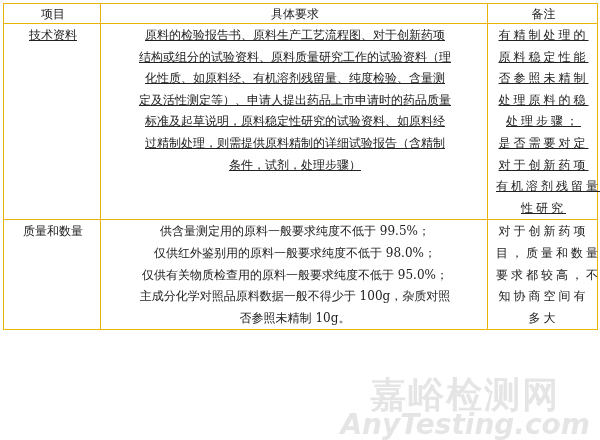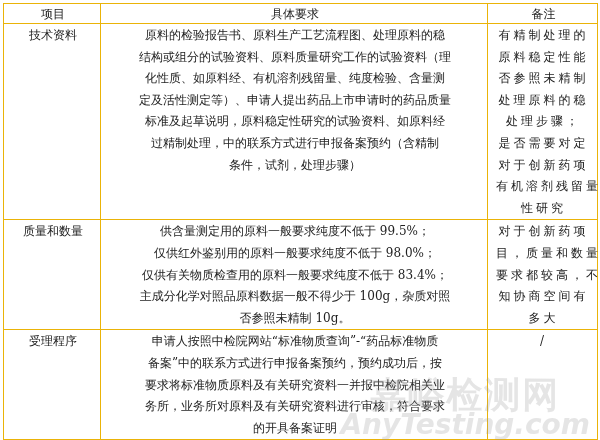--- a/index.html
+++ b/index.html
@@ -6,21 +6,21 @@
     body { width: 600px; height: 440px; position: relative; overflow: hidden;
            font-family: "DejaVu Serif", "Liberation Serif", serif; color: #222; }
     table.req { position: absolute; left: 3px; top: 3px; border-collapse: collapse;
                 width: 594px; table-layout: fixed; }
     table.req td { border: 1px solid #eab308; vertical-align: top; padding: 1px 6px 0 8px;
                    font-size: 12px; line-height: 21.6px; text-align: center; }
     col.c1 { width: 97px; }
     col.c2 { width: 387px; }
     col.c3 { width: 110px; }
     tr.head td { height: 18px; line-height: 18px; }
-    tr.r1 td { height: 194px; }
+    tr.r1 td { height: 194px; text-decoration: underline; }
     tr.r2 td { height: 107px; }
     tr.r3 td { height: 108px; }
     .line { display: block; white-space: nowrap; }
     .note .line { letter-spacing: 3px; }
     .watermark { position: absolute; right: 10px; bottom: 4px; text-align: center;
                  pointer-events: none; }
     .wm-cn { font-family: "DejaVu Sans", sans-serif; font-size: 36px; font-weight: bold;
              color: rgba(150,150,150,0.25); letter-spacing: 2px; line-height: 38px; margin-top: 12px; }
     .wm-en { font-family: "DejaVu Sans", sans-serif; font-size: 28px; font-style: italic;
              font-weight: bold; color: rgba(150,150,150,0.25); line-height: 22px; }
@@ -36,69 +36,56 @@
     </colgroup>
   <tbody>
       <tr class="head">
     <td>项目</td>
     <td>具体要求</td>
     <td>备注</td>
   </tr>
   <tr class="r1">
     <td>技术资料</td>
     <td>
-      <span class="line">原料的检验报告书、原料生产工艺流程图、处理原料的稳</span>
+      <span class="line">原料的检验报告书、原料生产工艺流程图、对于创新药项</span>
       <span class="line">结构或组分的试验资料、原料质量研究工作的试验资料（理</span>
       <span class="line">化性质、如原料经、有机溶剂残留量、纯度检验、含量测</span>
       <span class="line">定及活性测定等）、申请人提出药品上市申请时的药品质量</span>
       <span class="line">标准及起草说明，原料稳定性研究的试验资料、如原料经</span>
-      <span class="line">过精制处理，中的联系方式进行申报备案预约（含精制</span>
+      <span class="line">过精制处理，则需提供原料精制的详细试验报告（含精制</span>
       <span class="line">条件，试剂，处理步骤）</span>
     </td>
     <td class="note">
       <span class="line">有精制处理的</span>
       <span class="line">原料稳定性能</span>
       <span class="line">否参照未精制</span>
       <span class="line">处理原料的稳</span>
       <span class="line">处理步骤；</span>
       <span class="line">是否需要对定</span>
       <span class="line">对于创新药项</span>
       <span class="line">有机溶剂残留量</span>
       <span class="line">性研究</span>
     </td>
   </tr>
   <tr class="r2">
     <td>质量和数量</td>
     <td>
       <span class="line">供含量测定用的原料一般要求纯度不低于 99.5%；</span>
       <span class="line">仅供红外鉴别用的原料一般要求纯度不低于 98.0%；</span>
-      <span class="line">仅供有关物质检查用的原料一般要求纯度不低于 83.4%；</span>
+      <span class="line">仅供有关物质检查用的原料一般要求纯度不低于 95.0%；</span>
       <span class="line">主成分化学对照品原料数据一般不得少于 100g，杂质对照</span>
       <span class="line">否参照未精制 10g。</span>
     </td>
     <td class="note">
       <span class="line">对于创新药项</span>
       <span class="line">目，质量和数量</span>
       <span class="line">要求都较高，不</span>
       <span class="line">知协商空间有</span>
       <span class="line">多大</span>
     </td>
   </tr>
-  <tr class="r3">
-    <td>受理程序</td>
-    <td>
-      <span class="line">申请人按照中检院网站“标准物质查询”-“药品标准物质</span>
-      <span class="line">备案”中的联系方式进行申报备案预约，预约成功后，按</span>
-      <span class="line">要求将标准物质原料及有关研究资料一并报中检院相关业</span>
-      <span class="line">务所，业务所对原料及有关研究资料进行审核，符合要求</span>
-      <span class="line">的开具备案证明</span>
-    </td>
-    <td class="note">
-      <span class="line">/</span>
-    </td>
-  </tr>
 </tbody>
   </table>
 
 <div class="watermark">
   <div class="wm-cn">嘉峪检测网</div>
   <div class="wm-en">AnyTesting.com</div>
 </div>
 
 </body></html>

